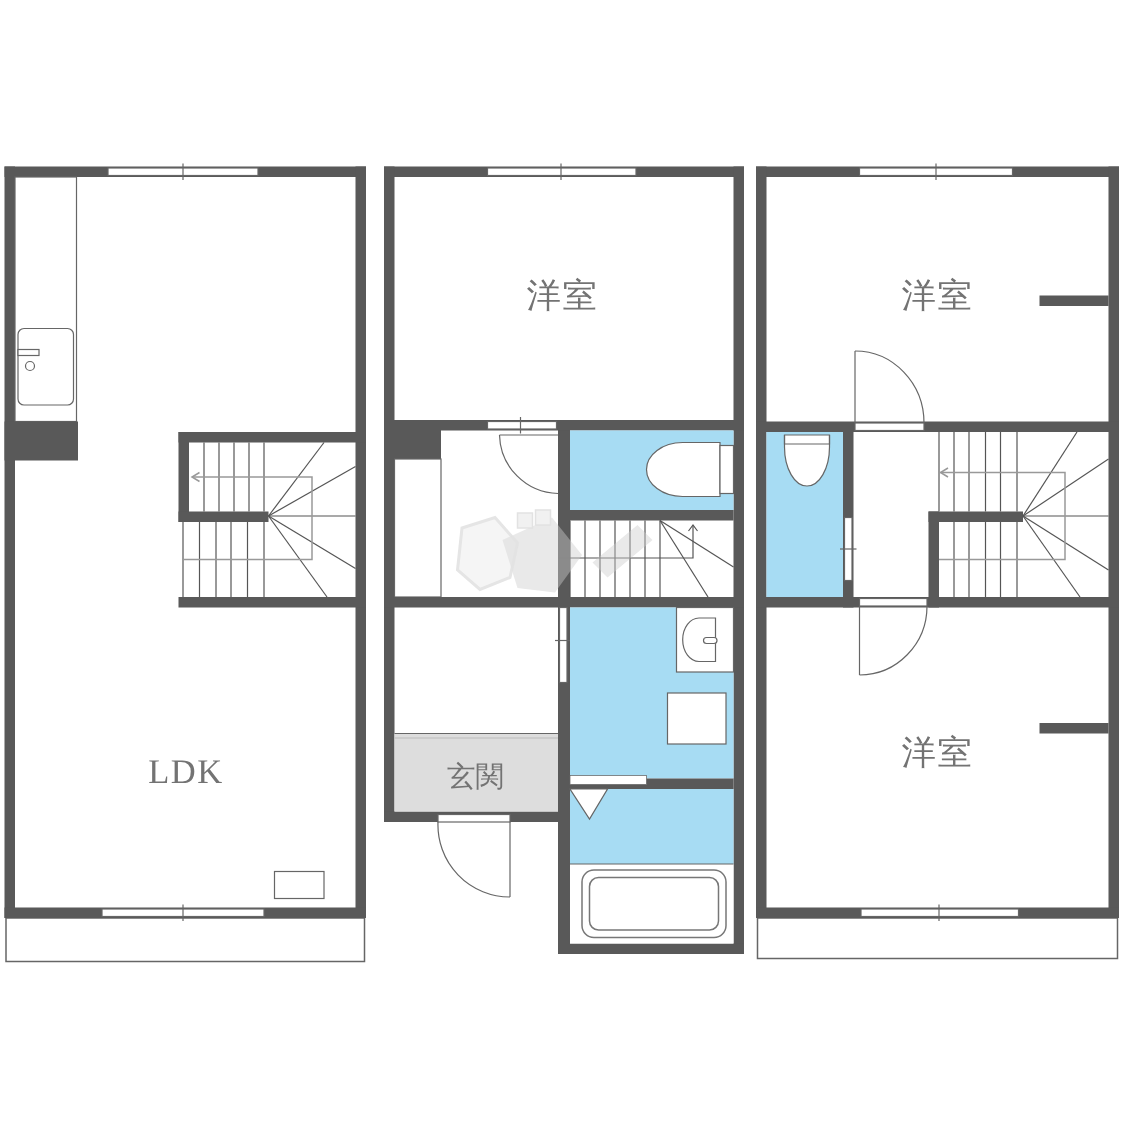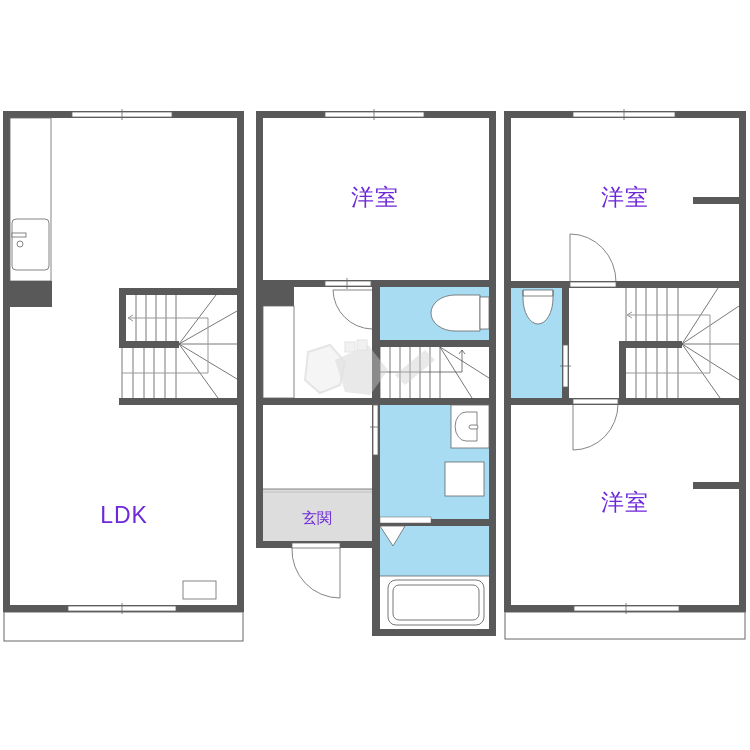--- a/index.html
+++ b/index.html
@@ -1,22 +1,22 @@
 <!DOCTYPE html>
 <html><head>
 <meta charset="utf-8">
 <style>
   html, body { margin: 0; padding: 0; background: #ffffff; }
   body { width: 750px; height: 750px; position: relative; overflow: hidden;
          font-family: "DejaVu Sans", sans-serif; }
   .plan { position: absolute; left: 0; top: 0; width: 750px; height: 750px; }
-  .label { position: absolute; color: #6d28d9; transform: translate(-50%, -50%);
-           white-space: nowrap; font-family: Liberation Sans, sans-serif; }
+  .label { position: absolute; color: #737373; transform: translate(-50%, -50%);
+           white-space: nowrap; font-family: Liberation Serif, serif; }
   .label.big { font-size: 23px; letter-spacing: 1px; }
-  .label.small { font-size: 15px; }
+  .label.small { font-size: 19px; }
 </style>
 </head>
 <body>
 
 <div class="plan">
 <svg width="750" height="750" viewBox="0 0 750 750" xmlns="http://www.w3.org/2000/svg">
 
   <g>
 
     <rect x="4" y="612" width="239" height="29" fill="#fff" stroke="#666" stroke-width="1"></rect>

